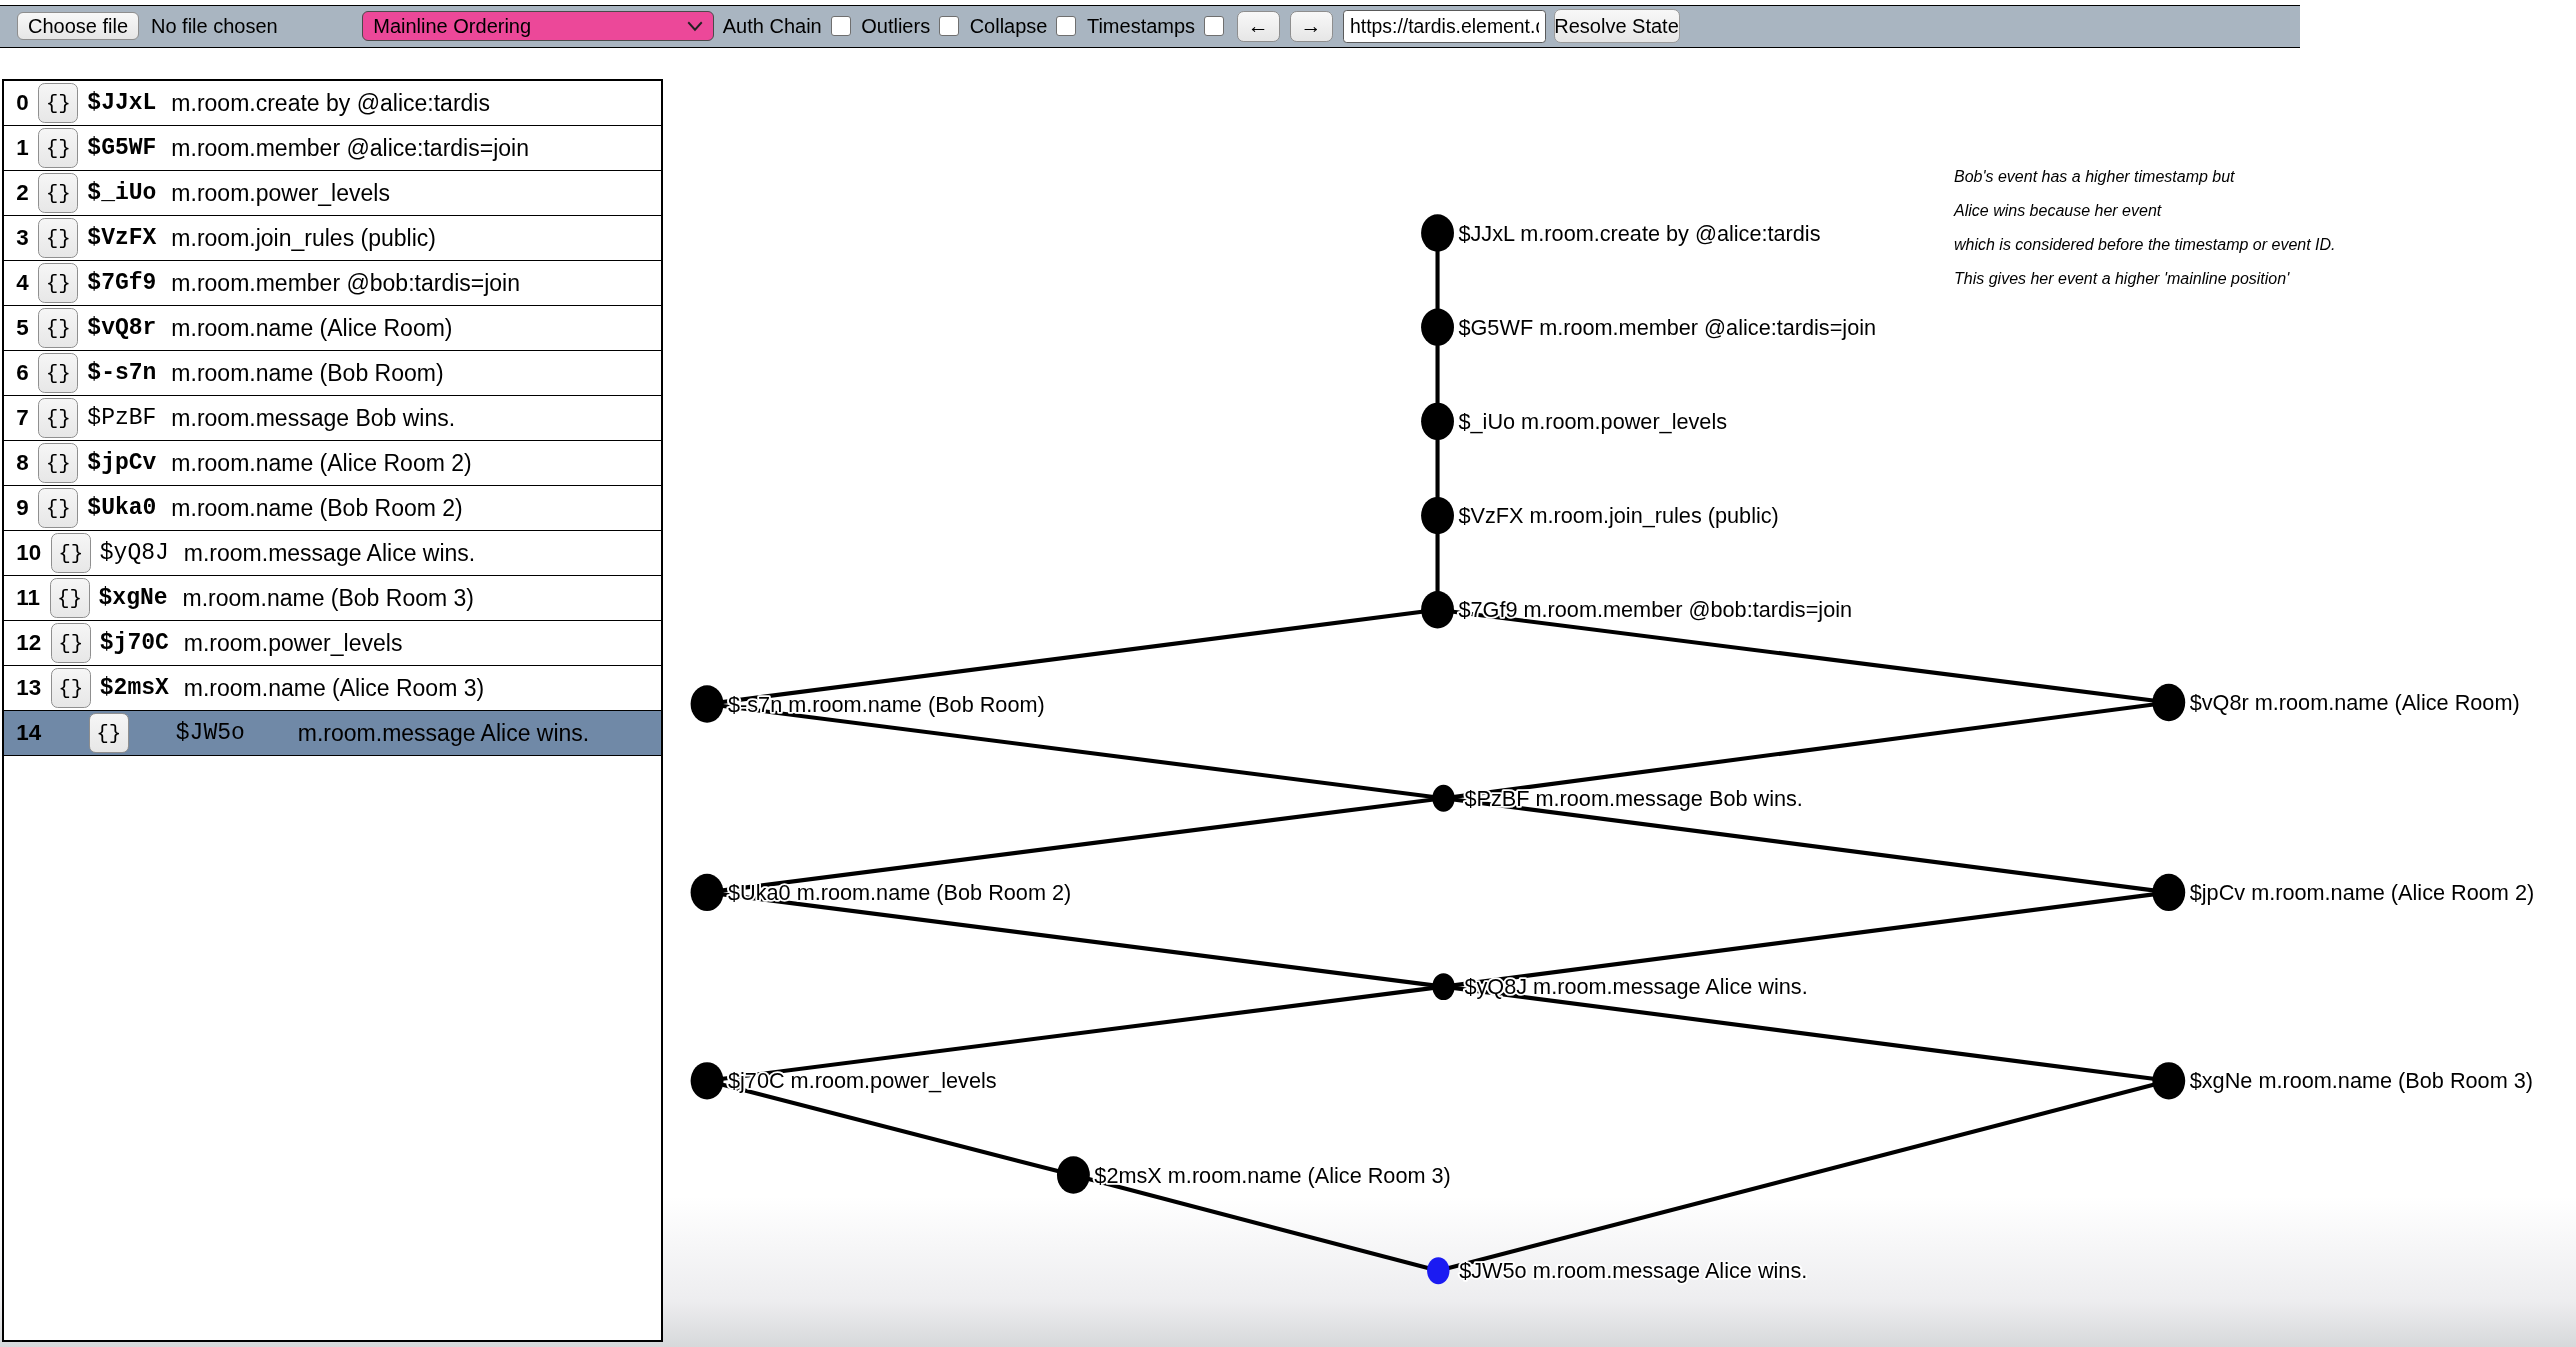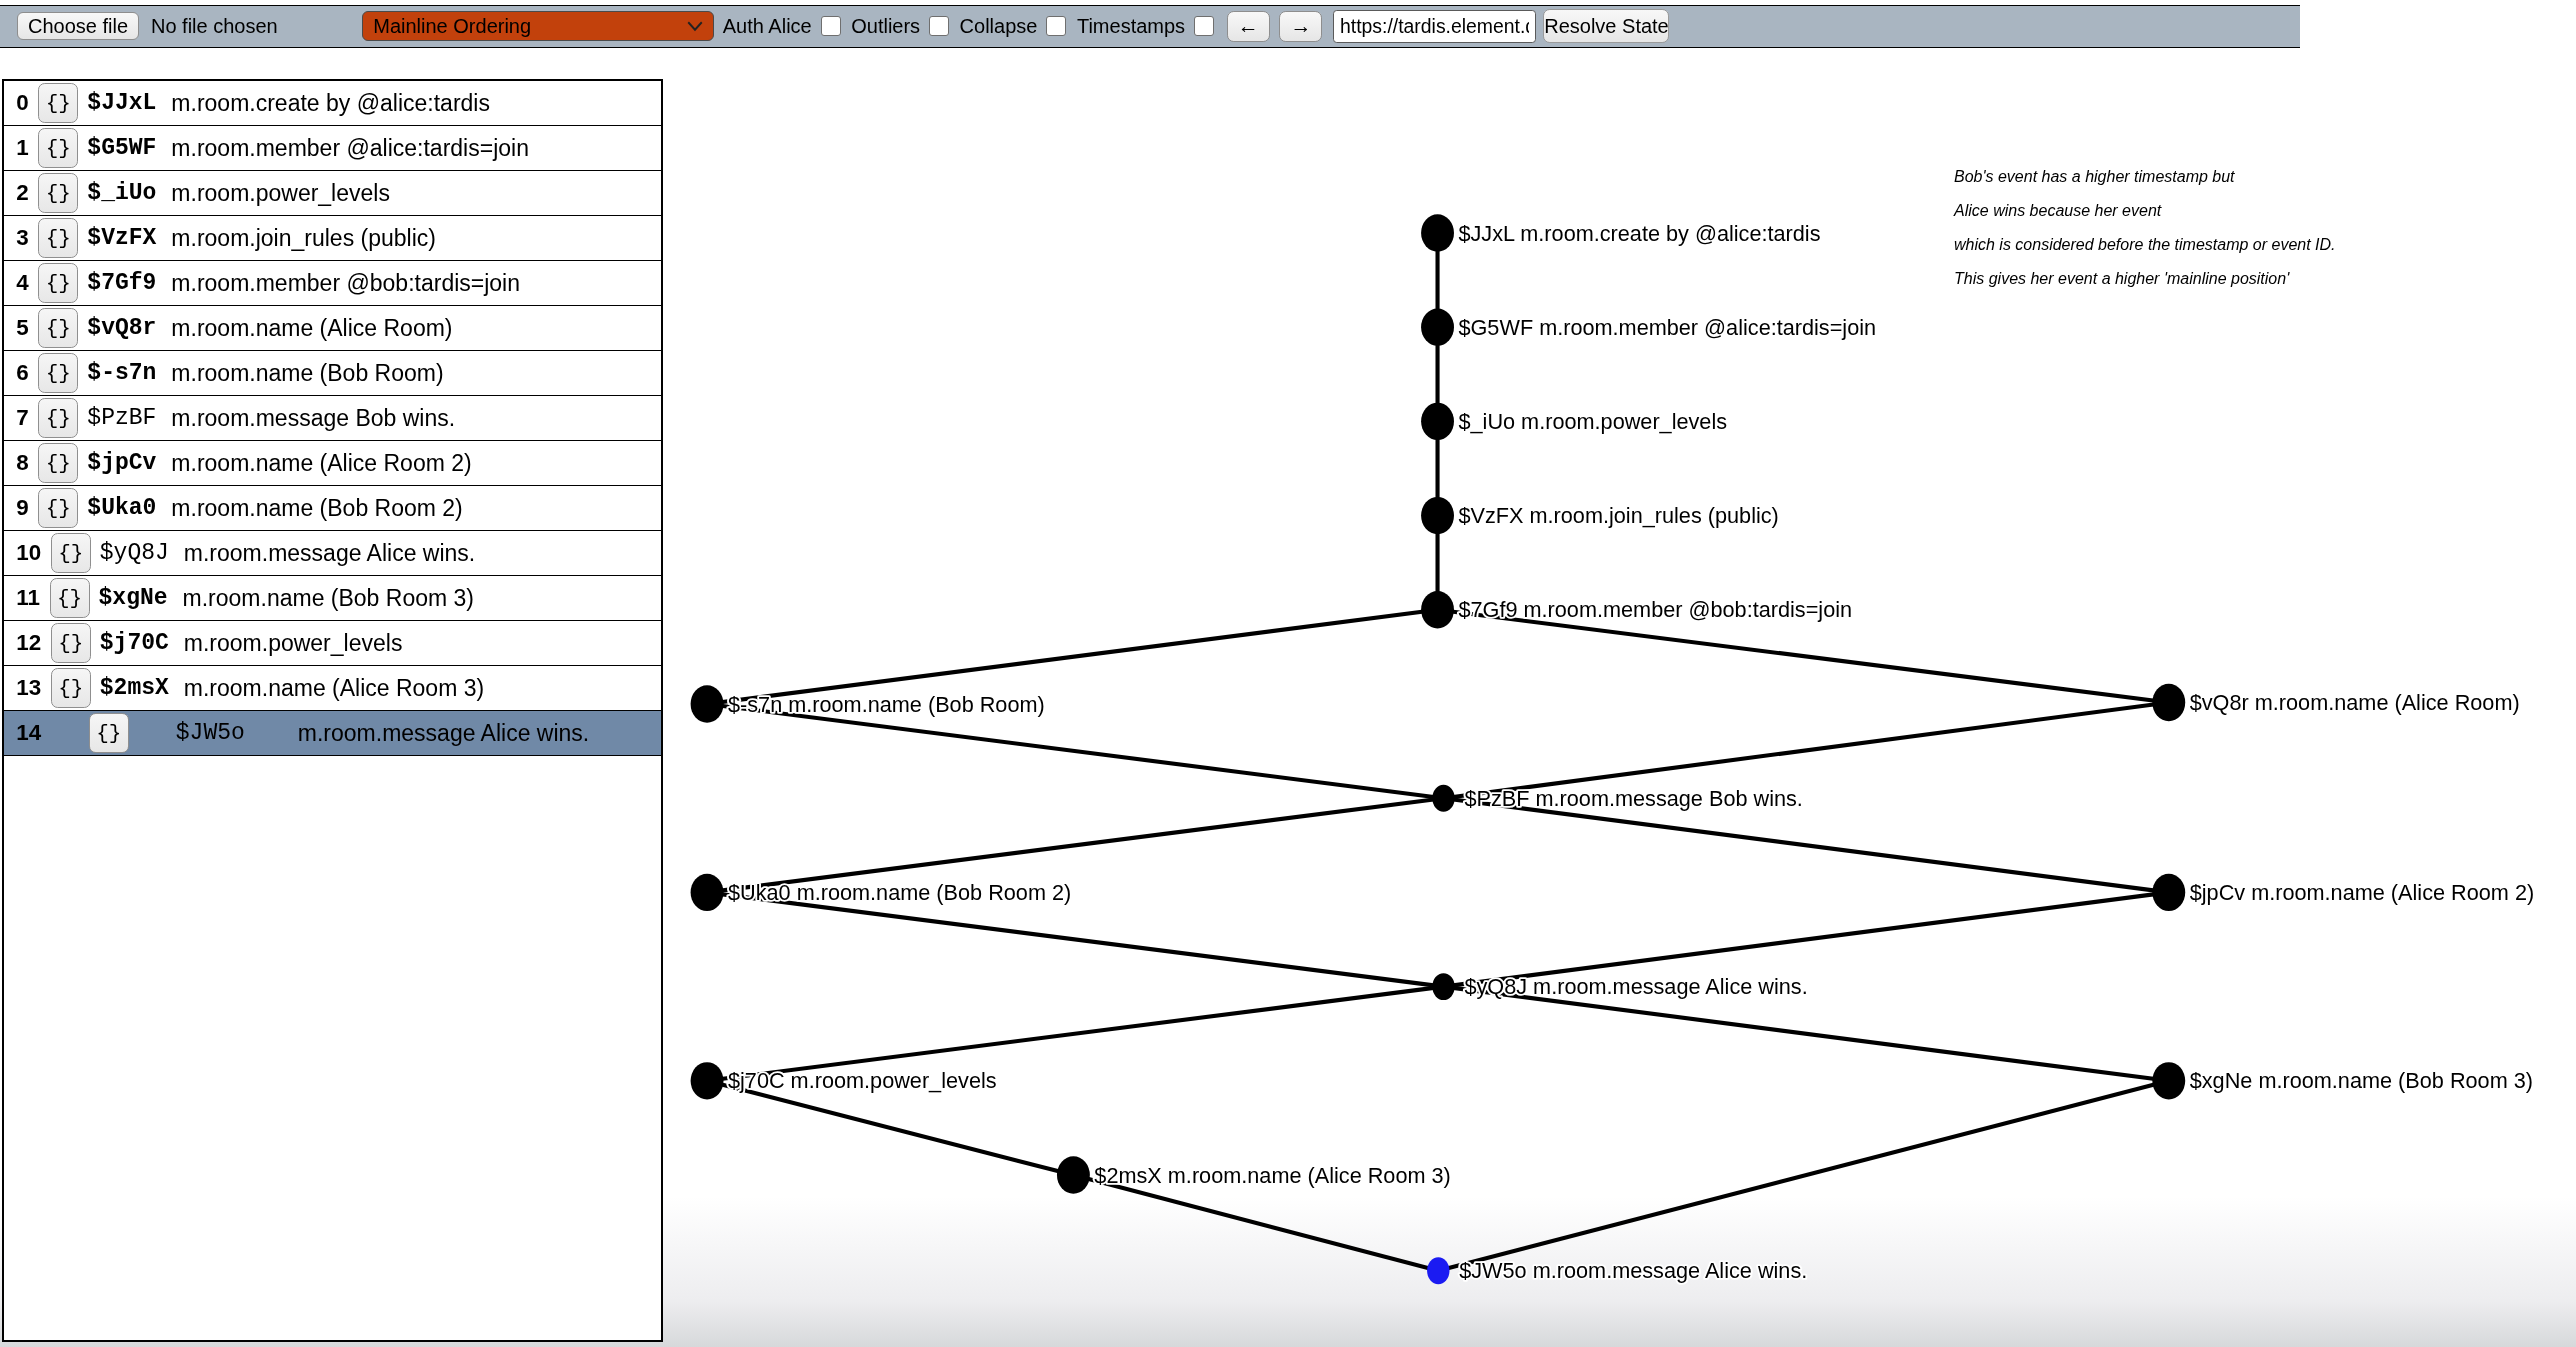--- a/index.html
+++ b/index.html
@@ -19,21 +19,21 @@
   .btn{
     display:inline-flex;align-items:center;justify-content:center;
     background:linear-gradient(180deg,#f8f8f8,#e6e6e6);
     border:1.5px solid #8e8e8e;border-radius:6px;
     font-family:"Liberation Sans",sans-serif;font-size:20px;color:#000;
     box-sizing:border-box;cursor:pointer;white-space:nowrap;
   }
   .choose-btn{margin-left:17px;width:122px;height:28px;}
   .file-status{margin-left:12px;white-space:nowrap;}
   .ordering-select{
-    margin-left:84px;width:352px;height:30px;background:#c2410c;
+    margin-left:84px;width:352px;height:30px;background:#ec4899;
     border:1.5px solid #4a4a4a;border-radius:6px;display:flex;align-items:center;
     padding:0 9px 0 10.5px;box-sizing:border-box;justify-content:space-between;cursor:pointer;
   }
   .cb-label{margin-left:10.5px;white-space:nowrap;}
   .cb-label:first-child{margin-left:9px;}
   .checkbox{
     margin-left:9px;width:20px;height:20px;background:#fff;
     border:1.5px solid #6f6f6f;border-radius:3px;box-sizing:border-box;
     display:inline-block;cursor:pointer;flex:none;
   }
@@ -98,21 +98,21 @@
   <div class="ordering-select">
     <span>Mainline Ordering</span>
     <span style="display:inline-flex;">
       <svg width="18" height="12" viewBox="0 0 24 16">
         <polyline points="3,3 12,13 21,3" fill="none" stroke="#222" stroke-width="2.5"></polyline>
       </svg>
     </span>
   </div>
 
   <span id="checkbox-group" style="display:inline-flex;align-items:center;">
-      <span class="cb-label">Auth Alice</span>
+      <span class="cb-label">Auth Chain</span>
       <span class="checkbox" role="checkbox" aria-checked="false"></span>
       <span class="cb-label">Outliers</span>
       <span class="checkbox" role="checkbox" aria-checked="false"></span>
       <span class="cb-label">Collapse</span>
       <span class="checkbox" role="checkbox" aria-checked="false"></span>
       <span class="cb-label">Timestamps</span>
       <span class="checkbox" role="checkbox" aria-checked="false"></span>
     </span>
 
   <button class="btn nav-btn back-btn">←</button>

